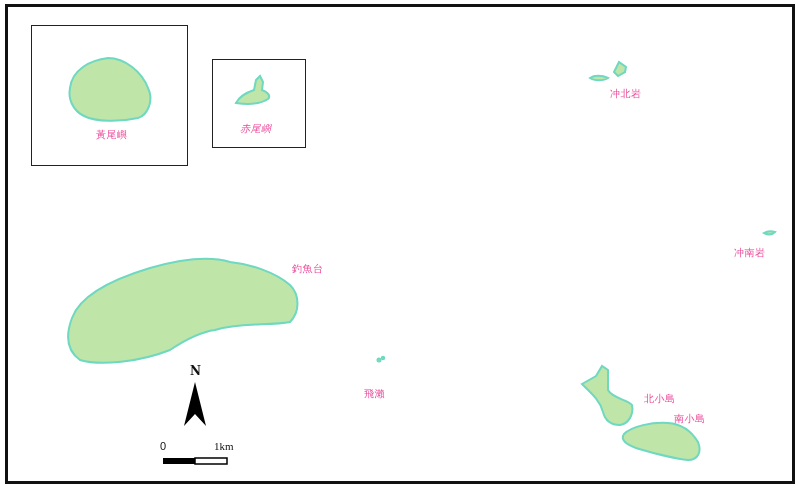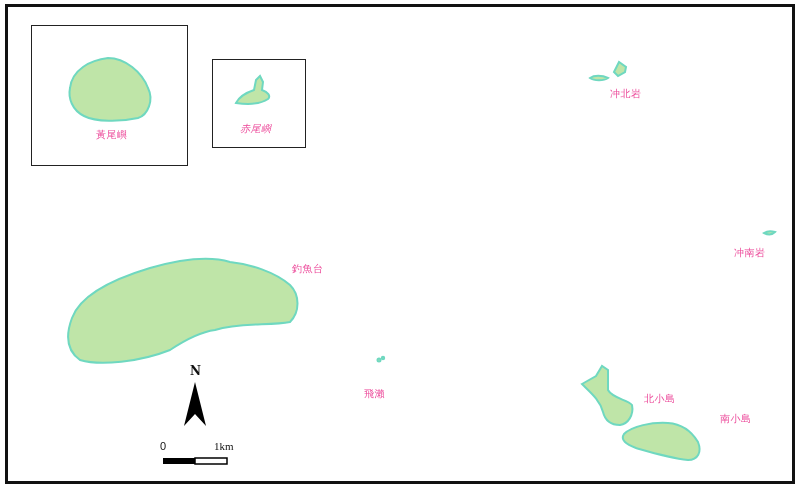--- a/index.html
+++ b/index.html
@@ -51,17 +51,17 @@
   <rect x="195" y="458" width="32" height="6" fill="#fff" stroke="#000" stroke-width="1.5"></rect>
 </svg>
 
 <span class="label" style="left:96px;top:128px;">黃尾嶼</span>
 <span class="label" style="left:240px;top:122px;font-style:italic;">赤尾嶼</span>
 <span class="label" style="left:610px;top:87px;">冲北岩</span>
 <span class="label" style="left:734px;top:246px;">冲南岩</span>
 <span class="label" style="left:292px;top:262px;font-family:Liberation Serif, serif;">釣魚台</span>
 <span class="label" style="left:364px;top:359px;margin-top:28px;">飛瀨</span>
 <span class="label" style="left:644px;top:353px;margin-top:39px;">北小島</span>
-<span class="label" style="left:720px;top:412px;">南小島</span>
+<span class="label" style="left:674px;top:412px;">南小島</span>
 
 <span class="north" style="left:190px;top:364px;">N</span>
 <span class="scale-text" style="left:160px;top:440px;">0</span>
 <span class="scale-text" style="left:214px;top:440px;font-family:Liberation Serif, serif;">1km</span>
 
 </body></html>

